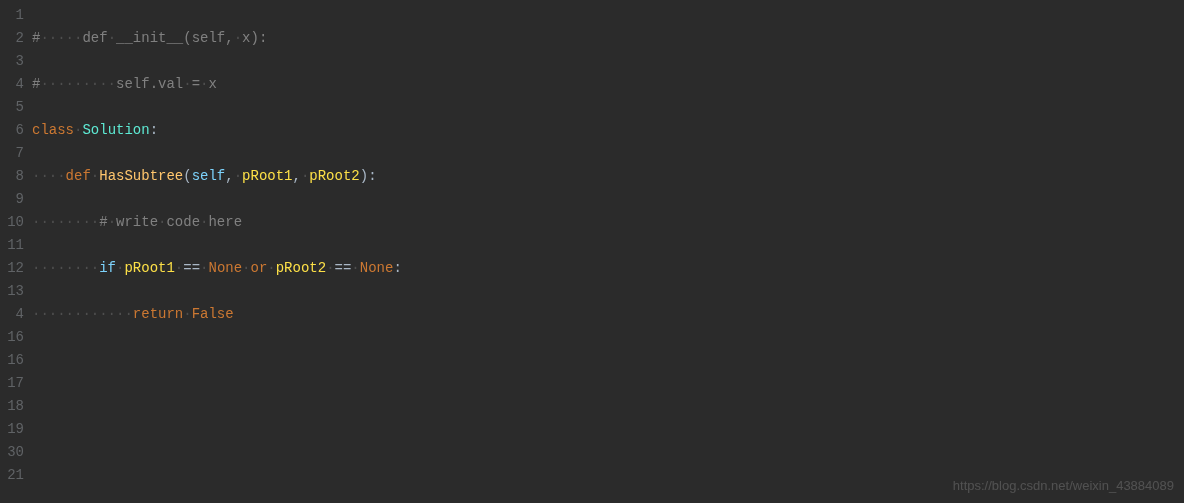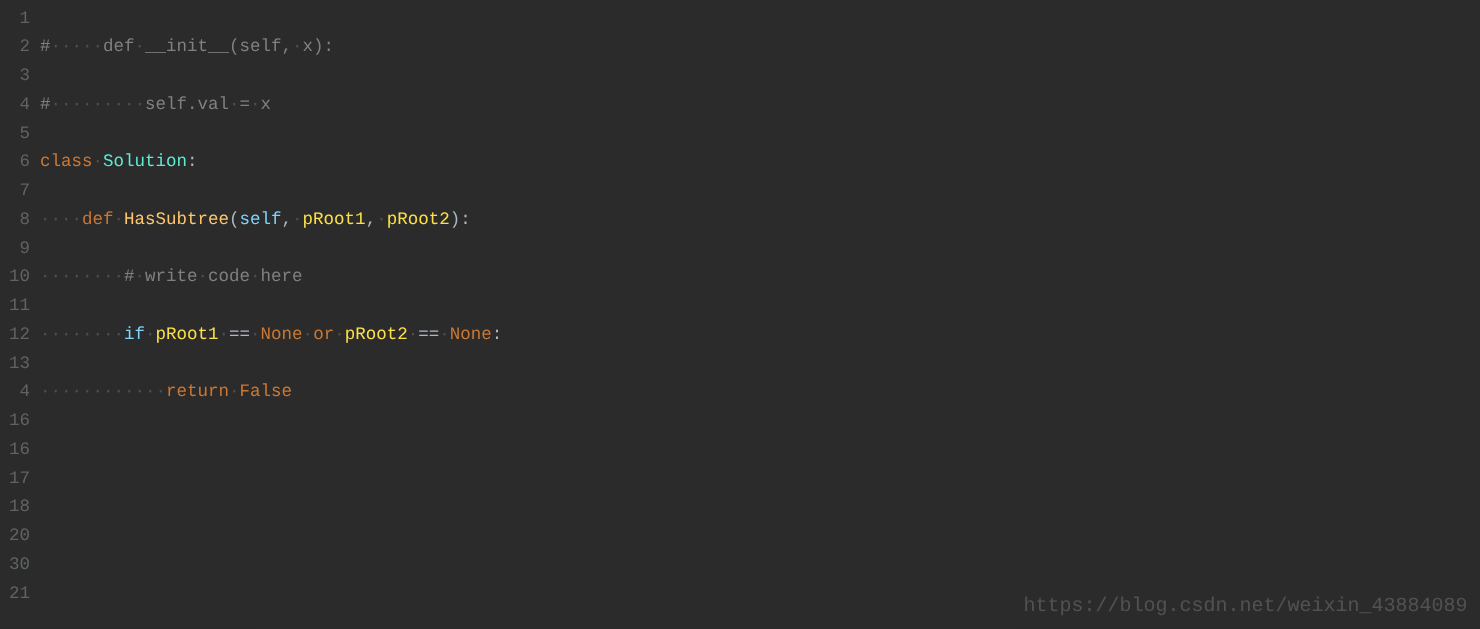--- a/index.html
+++ b/index.html
@@ -44,22 +44,22 @@
   .cls-name { color: #5eead4; }
   .fn-name { color: #ffc66d; }
   .self { color: #7dd3fc; }
   .param { color: #fde047; }
   .punct { color: #a9b7c6; }
   .watermark {
     position: absolute;
     right: 10px;
     bottom: 6px;
     color: rgba(255,255,255,0.18);
-    font-family: Liberation Mono, monospace;
-    font-size: 16px;
+    font-family: Liberation Sans, sans-serif;
+    font-size: 13px;
     pointer-events: none;
   }
 </style>
 </head>
 <body>
 
 <div class="code-editor">
   <div class="gutter">
     <div>1</div>
     <div>2</div>
@@ -72,21 +72,21 @@
     <div>9</div>
     <div>10</div>
     <div>11</div>
     <div>12</div>
     <div>13</div>
     <div>4</div>
     <div>16</div>
     <div>16</div>
     <div>17</div>
     <div>18</div>
-    <div>20</div>
+    <div>19</div>
     <div>30</div>
     <div>21</div>
   </div>
 
   <div class="code">
 <div class="line"><span class="comment">#<span class="dot">·····</span>def<span class="dot">·</span>__init__(self,<span class="dot">·</span>x):</span></div>
 <div class="line"><span class="comment">#<span class="dot">·········</span>self.val<span class="dot">·</span>=<span class="dot">·</span>x</span></div>
 <div class="line"><span class="kw-class">class</span><span class="dot">·</span><span class="cls-name">Solution</span><span class="punct">:</span></div>
 <div class="line"><span class="dot">····</span><span class="kw-def">def</span><span class="dot">·</span><span class="fn-name">HasSubtree</span><span class="punct">(</span><span class="self">self</span><span class="punct">,</span><span class="dot">·</span><span class="param">pRoot1</span><span class="punct">,</span><span class="dot">·</span><span class="param">pRoot2</span><span class="punct">):</span></div>
 <div class="line"><span class="dot">········</span><span class="comment">#<span class="dot">·</span>write<span class="dot">·</span>code<span class="dot">·</span>here</span></div>

